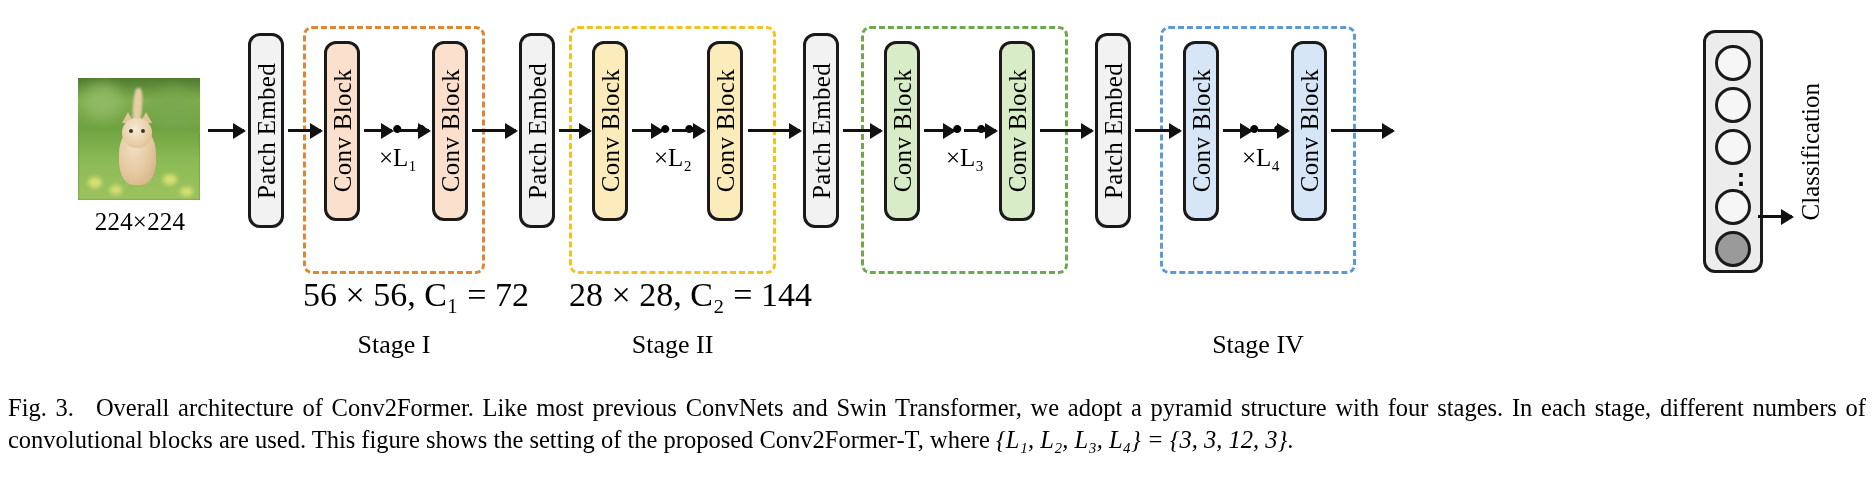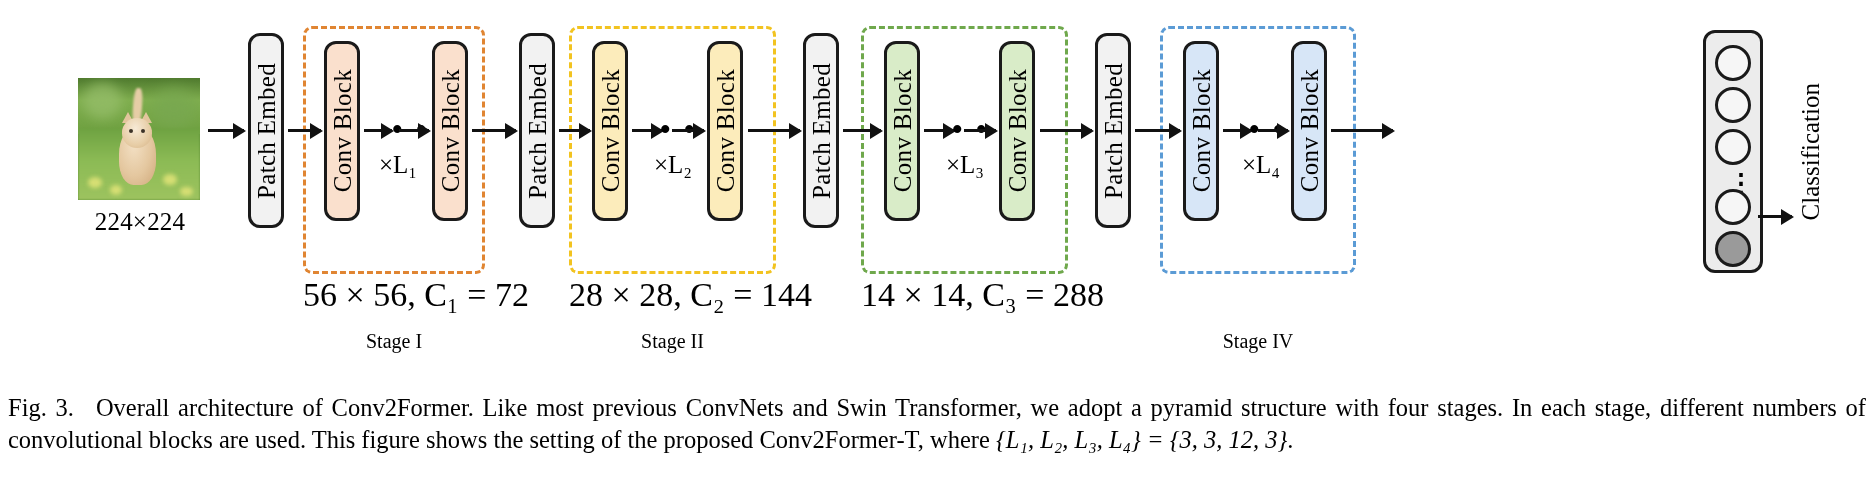--- a/index.html
+++ b/index.html
@@ -167,28 +167,28 @@
     top: 276px;
     text-align: center;
     font-size: 34px;
     white-space: nowrap;
   }
   
   .stage-name {
     position: absolute;
     top: 330px;
     text-align: center;
-    font-size: 20px;
+    font-size: 26px;
     white-space: nowrap;
   }
 
   
   .repeat-label {
     position: absolute;
-    top: 151px;
+    top: 144px;
     text-align: center;
     font-size: 25px;
     white-space: nowrap;
   }
   .dots-h {
     position: absolute;
     top: 112px;
     text-align: center;
     font-size: 30px;
     letter-spacing: 3px;
@@ -354,21 +354,20 @@
   <div class="vbox conv-block cb-s3" style="left:884px;">
     <span class="vlabel">Conv Block</span>
   </div>
   <div class="arrow" style="left:924px;width:30px;"></div>
   <div class="dots-h" style="left:952px;width:48px;">• • •</div>
   <div class="arrow" style="left:964px;width:32px;"></div>
   <div class="repeat-label" style="left:930px;width:70px;">×L₃</div>
   <div class="vbox conv-block cb-s3" style="left:999px;">
     <span class="vlabel">Conv Block</span>
   </div>
-  <div class="dim-label" style="left:861px;width:207px;">14 × 14, C₃ = 288</div>
 
   <div class="arrow" style="left:1040px;width:52px;"></div>
 
   <div class="vbox patch-embed" style="left:1095px;">
     <span class="vlabel">Patch Embed</span>
   </div>
 
   <div class="stage-frame sf-4" style="left:1160px;width:196px;"></div>
   <div class="arrow" style="left:1135px;width:45px;"></div>
   <div class="vbox conv-block cb-s4" style="left:1183px;">

